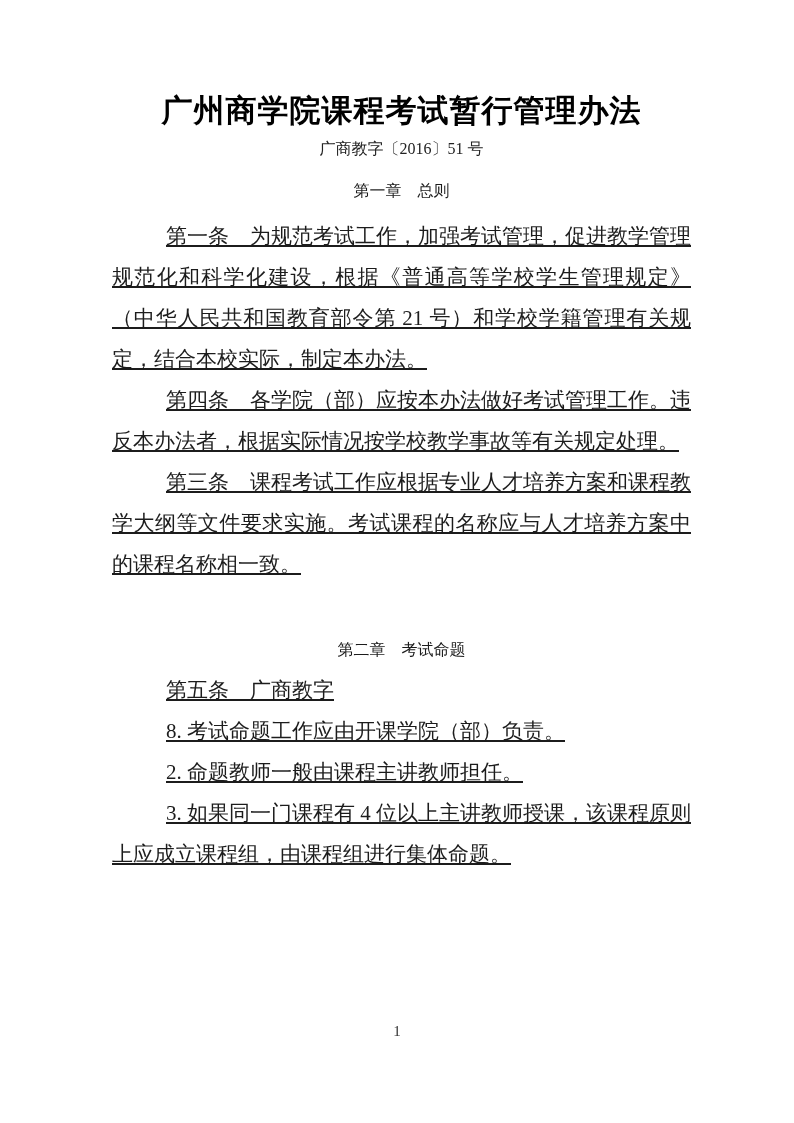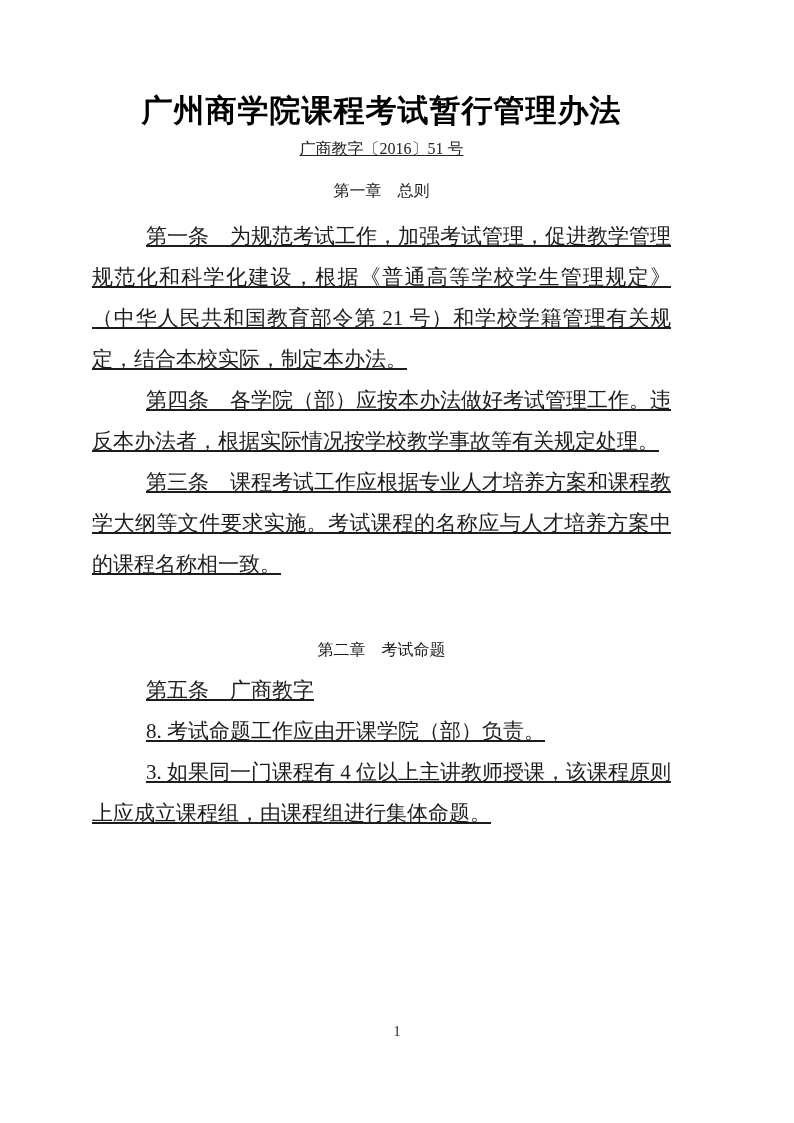--- a/index.html
+++ b/index.html
@@ -12,39 +12,38 @@
     width: 794px;
     height: 1123px;
     background: #ffffff;
     overflow: hidden;
     font-family: "Liberation Serif", "DejaVu Serif", serif;
     color: #1c1c1c;
   }
   .content {
     position: absolute;
     top: 88px;
-    left: 92px;
+    left: 112px;
     width: 579px;
   }
   .doc-title {
     margin: 0;
     font-size: 31px;
     font-weight: 700;
     line-height: 46px;
     text-align: center;
     letter-spacing: 1px;
     color: #000000;
   }
   .doc-number {
     margin: 0;
     font-size: 16px;
     line-height: 30px;
     text-align: center;
     color: #222222;
-    text-decoration: underline;
   }
   .chapter-heading {
     margin: 0;
     font-size: 16px;
     font-weight: 400;
     line-height: 41px;
     text-align: center;
     color: #1c1c1c;
   }
   .chapter-1-heading { margin-top: 6px; }
@@ -86,19 +85,20 @@
       <p class="para">第一条　为规范考试工作，加强考试管理，促进教学管理规范化和科学化建设，根据《普通高等学校学生管理规定》（中华人民共和国教育部令第 21 号）和学校学籍管理有关规定，结合本校实际，制定本办法。</p>
       <p class="para">第四条　各学院（部）应按本办法做好考试管理工作。违反本办法者，根据实际情况按学校教学事故等有关规定处理。</p>
       <p class="para">第三条　课程考试工作应根据专业人才培养方案和课程教学大纲等文件要求实施。考试课程的名称应与人才培养方案中的课程名称相一致。</p>
     </div>
 
     <div class="chapter-heading chapter-2-heading">第二章　考试命题</div>
 
     <div>
       <p class="para">第五条　广商教字</p>
       <p class="para">8. 考试命题工作应由开课学院（部）负责。</p>
+      <p class="para">2. 命题教师一般由课程主讲教师担任。</p>
       <p class="para">3. 如果同一门课程有 4 位以上主讲教师授课，该课程原则上应成立课程组，由课程组进行集体命题。</p>
     </div>
 
   </div>
 
   <div class="page-number">1</div>
 </div>
 
 </body></html>

